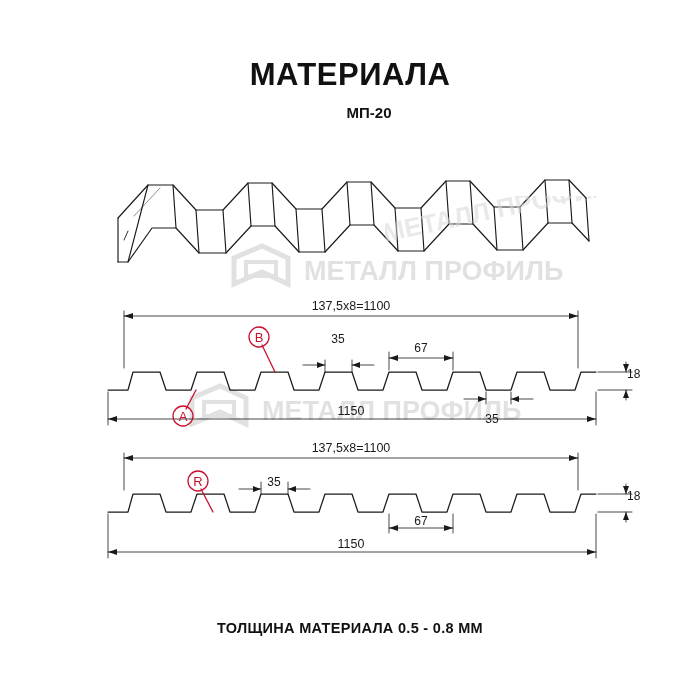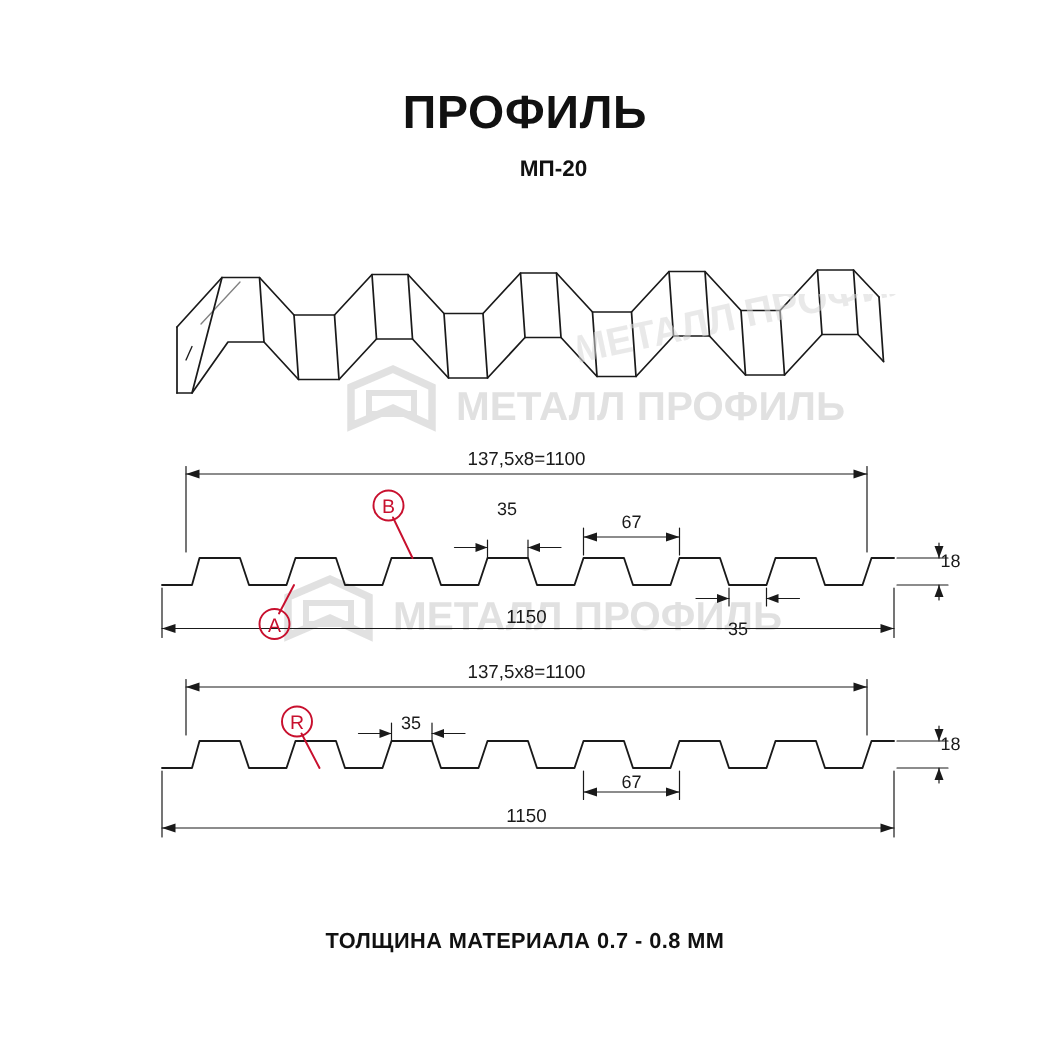--- a/index.html
+++ b/index.html
@@ -68,21 +68,21 @@
     font-family: "Liberation Sans", sans-serif;
     font-weight: bold;
     fill: #d8d8d8;
   }
 </style>
 </head>
 <body>
 
 <div class="page">
 
-  <div class="title">ПРОФИЛЬ</div>
+  <div class="title">МАТЕРИАЛА</div>
   <div class="subtitle">МП-20</div>
 
   <svg class="wm" width="360" height="80" style="left:228px; top:232px;" viewBox="0 0 360 80">
     <g>
       <path d="M6 26 L34 14 L60 26 L60 52 L34 40 L6 52 Z" fill="none" stroke="#d8d8d8" stroke-width="5"></path>
       <rect x="18" y="30" width="30" height="14" fill="none" stroke="#d8d8d8" stroke-width="4"></rect>
       <text class="wm-text" x="76" y="48" font-size="27">МЕТАЛЛ ПРОФИЛЬ</text>
     </g>
   </svg>
 
@@ -281,15 +281,15 @@
       <text x="183" y="421">A</text>
       <text x="259" y="342">B</text>
       <text x="198" y="486">R</text>
     </g>
   </svg>
 
   <svg class="wm" width="300" height="70" style="left:385px; top:196px; opacity:0.55;" viewBox="0 0 300 70">
     <text class="wm-text" x="0" y="46" font-size="26" transform="rotate(-12 0 46)">МЕТАЛЛ ПРОФИЛЬ</text>
   </svg>
 
-  <div class="footer">ТОЛЩИНА МАТЕРИАЛА 0.7 - 0.8 ММ</div>
+  <div class="footer">ТОЛЩИНА МАТЕРИАЛА 0.5 - 0.8 ММ</div>
 
 </div>
 
 </body></html>

